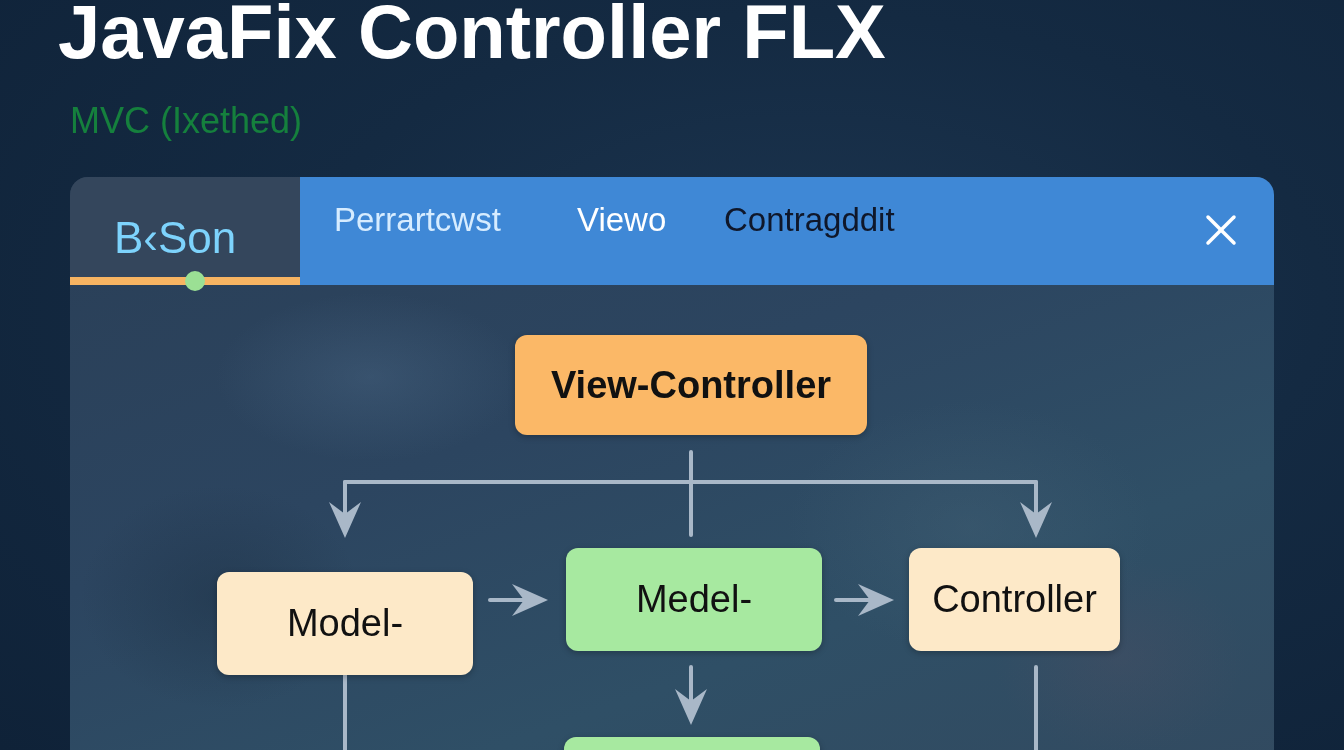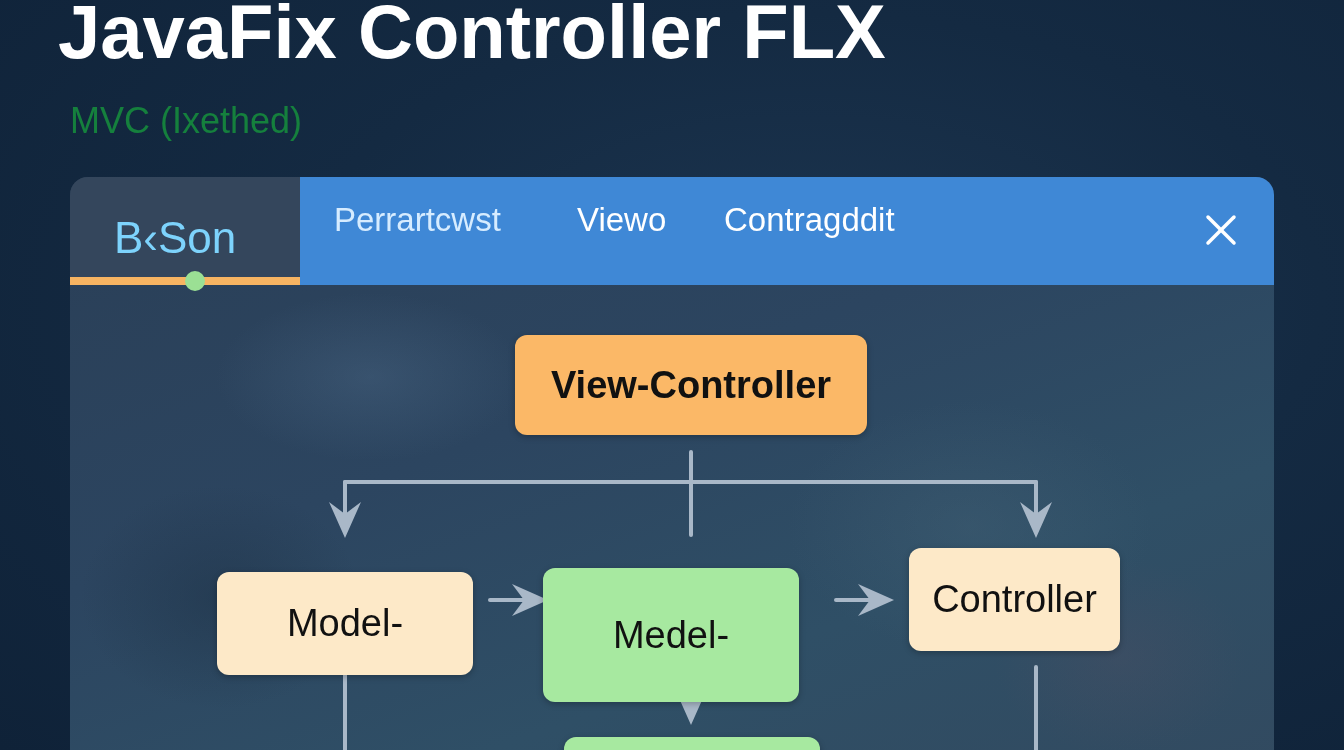--- a/index.html
+++ b/index.html
@@ -71,21 +71,21 @@
 <div class="panel">
   <div class="tabbar">
     <div class="tab-active">
       <span class="lbl">B‹Son</span>
       <div class="underline"></div>
       <div class="dot"></div>
     </div>
     <div class="tab-strip">
       <span class="tab" style="left:34px;color:#d6ecff;">Perrartcwst</span>
       <span class="tab" style="left:277px;color:#ffffff;">Viewo</span>
-      <span class="tab" style="left:424px;color:#ffffff;">Contragddit</span>
+      <span class="tab" style="left:424px;color:#0f172a;">Contragddit</span>
       <div class="close-btn">
         <svg width="34" height="34" viewBox="0 0 34 34">
           <line x1="4" y1="4" x2="30" y2="30" stroke="#ffffff" stroke-width="3.5" stroke-linecap="round"></line>
           <line x1="30" y1="4" x2="4" y2="30" stroke="#ffffff" stroke-width="3.5" stroke-linecap="round"></line>
         </svg>
       </div>
     </div>
   </div>
 
   <svg class="connectors" width="1204" height="600" viewBox="0 0 1204 600">
@@ -111,16 +111,16 @@
       <line x1="621" y1="490" x2="621" y2="532" marker-end="url(#ah)"></line>
 
       <line x1="275" y1="490" x2="275" y2="600"></line>
 
       <line x1="966" y1="490" x2="966" y2="600"></line>
     </g>
   </svg>
 
   <div class="node" style="left:445px;top:158px;width:352px;height:100px;background:#fbb867;font-weight:bold;">View-Controller</div>
   <div class="node" style="left:147px;top:371px;width:256px;height:103px;background:#fde9c8;margin-top:24px;">Model-</div>
-  <div class="node" style="left:473px;top:371px;width:256px;height:134px;background:#a7e9a0;margin-top:20px;">Medel-</div>
+  <div class="node" style="left:496px;top:371px;width:256px;height:103px;background:#a7e9a0;">Medel-</div>
   <div class="node" style="left:839px;top:371px;width:211px;height:103px;background:#fde9c8;">Controller</div>
   <div class="node" style="left:494px;top:560px;width:256px;height:100px;background:#a7e9a0;"></div>
 </div>
 
 </body></html>

